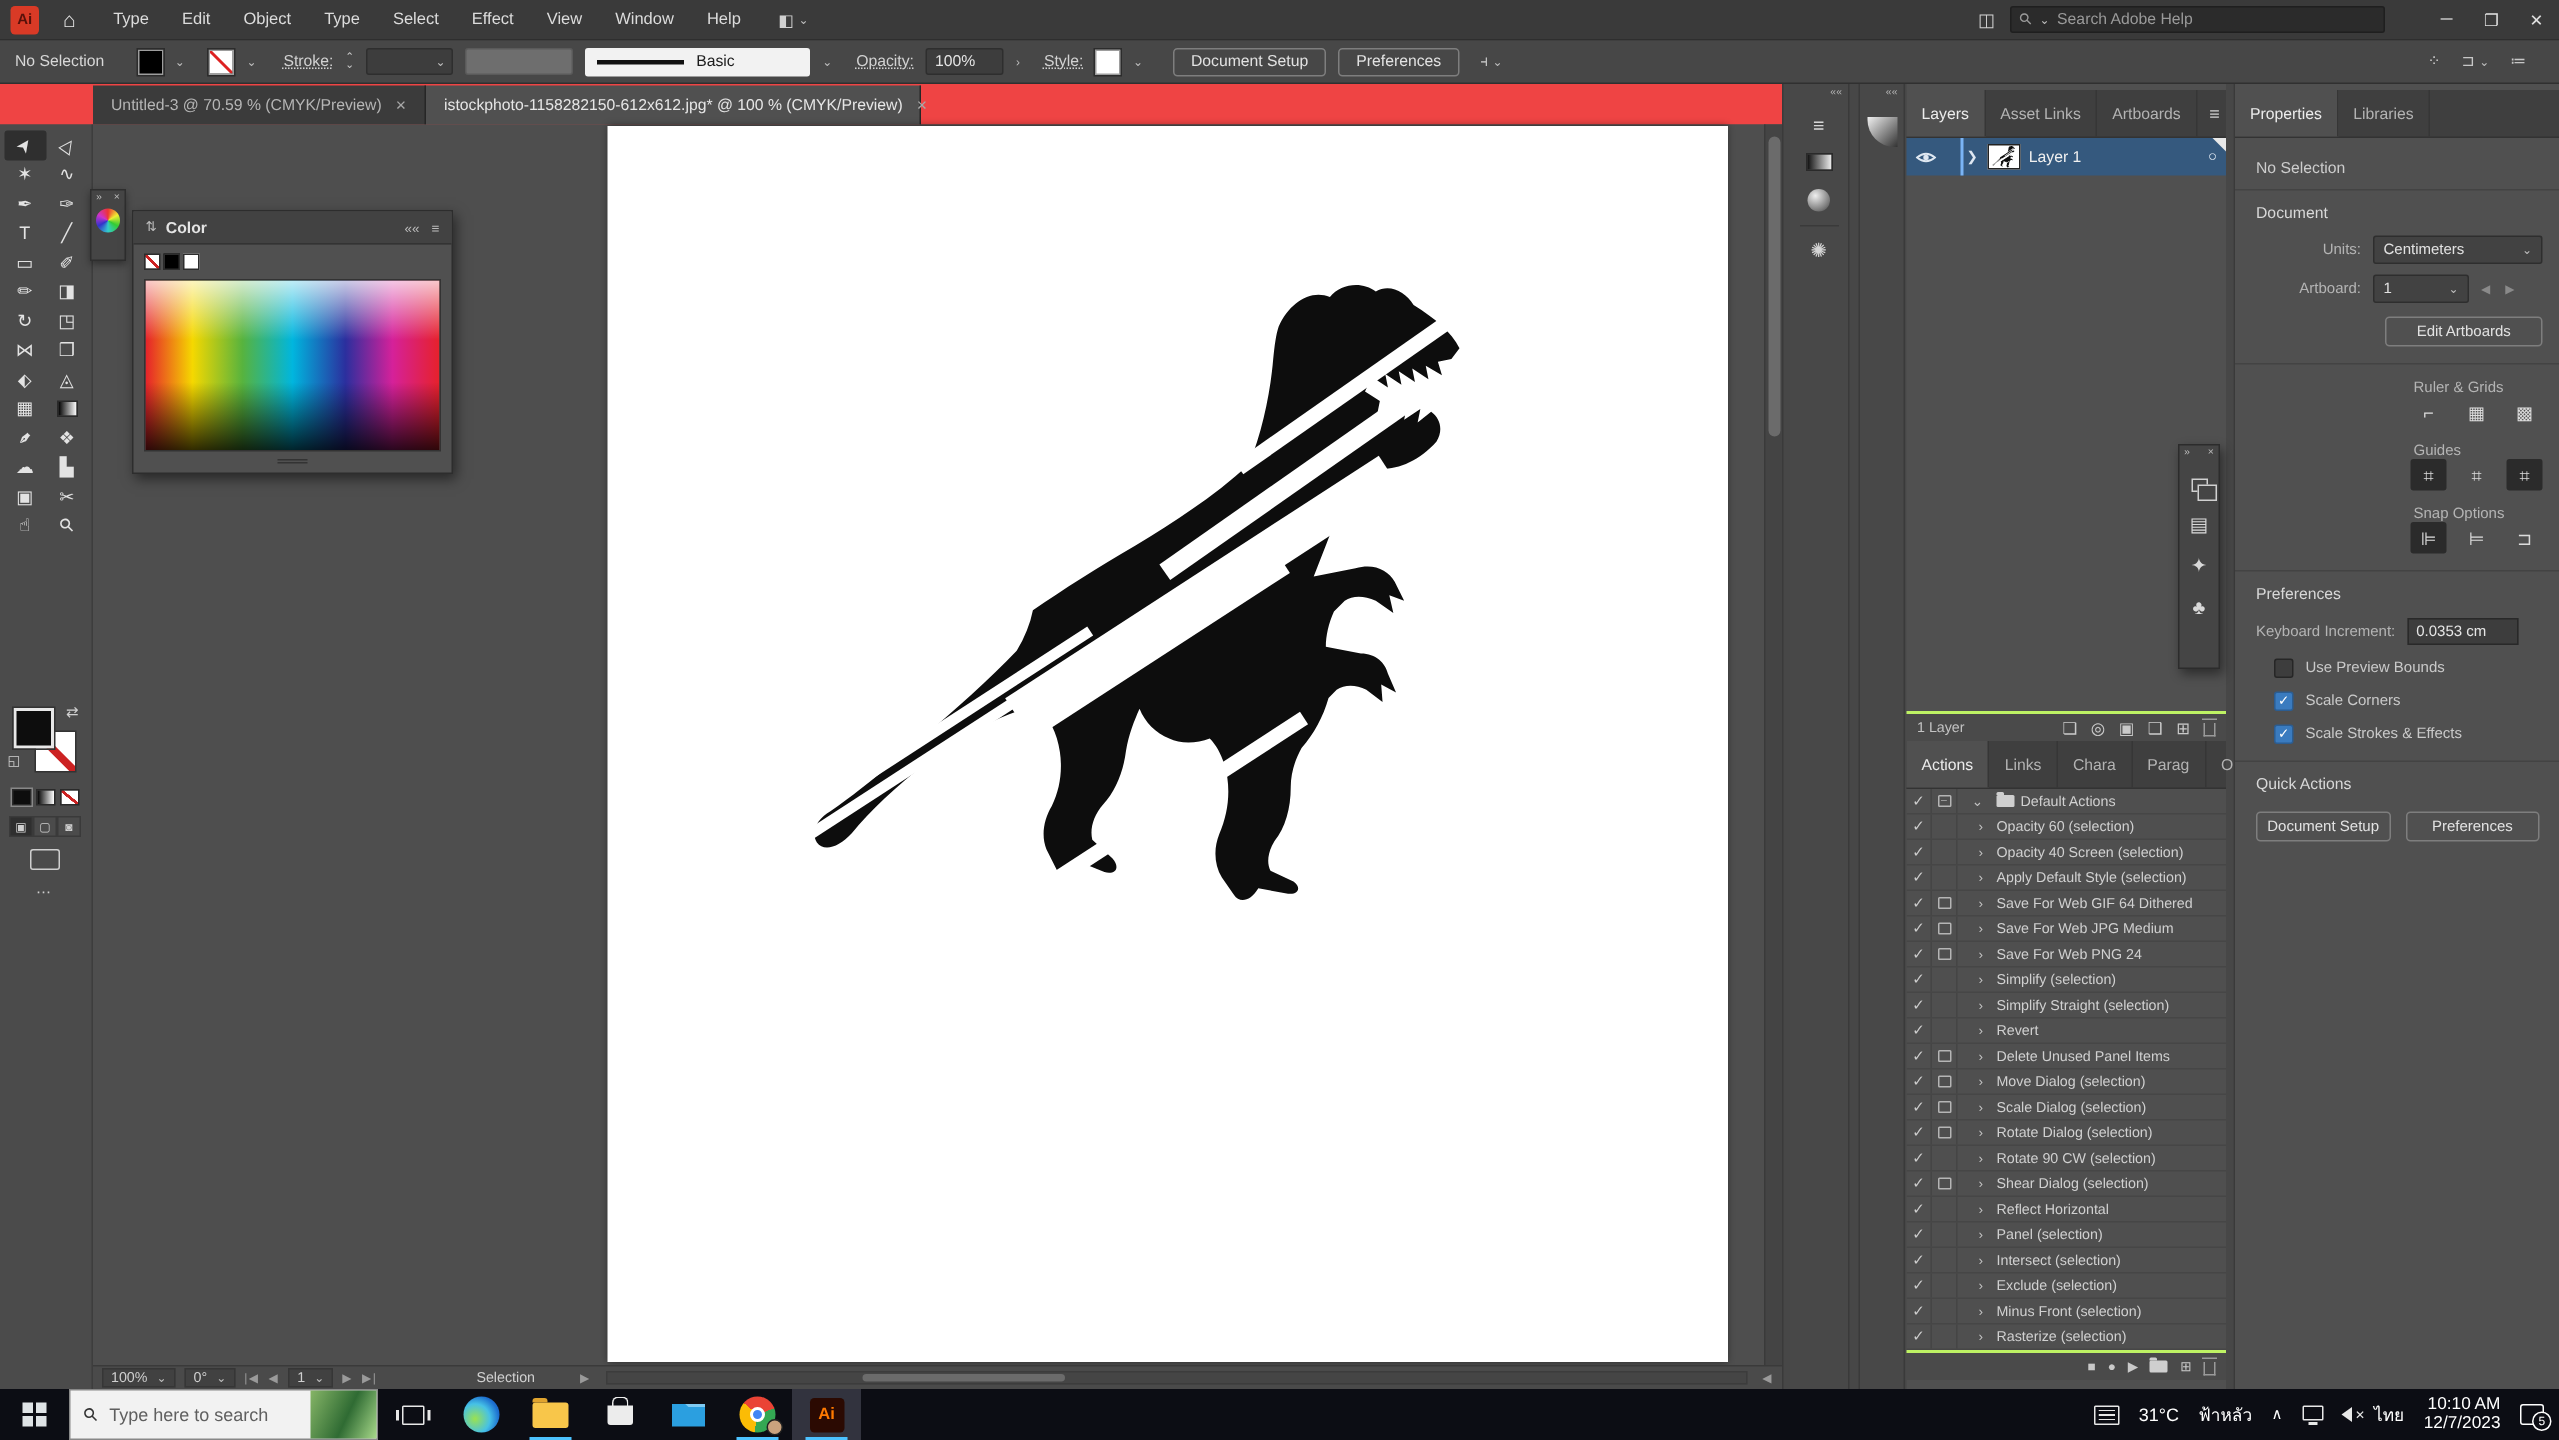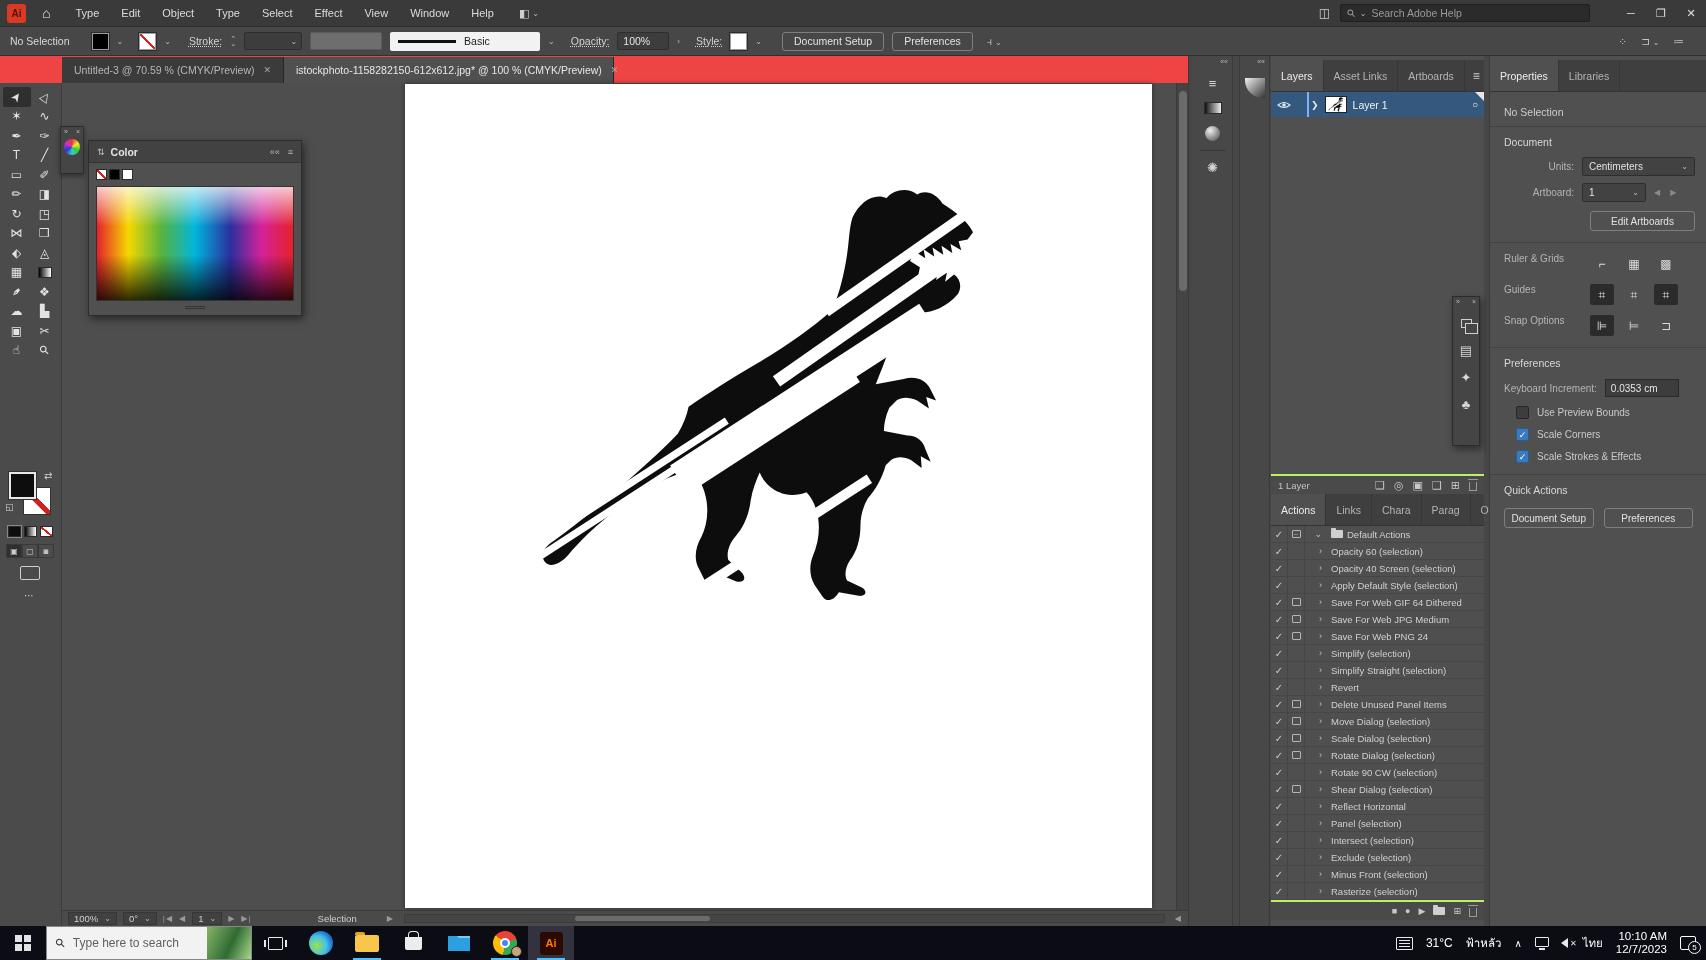--- a/index.html
+++ b/index.html
@@ -135,21 +135,21 @@
   .propcol{position:absolute;left:300px;top:0;width:218px;height:870px;background:#505050;border-left:1px solid #3a3a3a;}
   .prop-body{padding:8px 0 0 0;}
   .prop-noselect{padding:6px 14px 8px;color:#cdcdcd;font-size:10.5px;border-bottom:1px solid #434343;}
   .sectitle{padding:9px 14px 2px;color:#d8d8d8;font-size:10.5px;}
   .prow{display:flex;align-items:center;margin:7px 12px 0 0;}
   .plabel{width:92px;text-align:right;color:#b4b4b4;padding-right:8px;font-size:10px;}
   .pdrop{flex:1;height:19px;background:#424242;border:1px solid #2e2e2e;border-radius:2px;display:flex;align-items:center;padding:0 6px;color:#e2e2e2;font-size:10px;}
   .pdrop .chev{margin-left:auto;}
   .navarrows{display:flex;gap:10px;color:#8a8a8a;font-size:8px;margin-left:8px;}
   .bigbtn{margin:9px 12px 0 100px;height:20px;border:1px solid #7e7e7e;border-radius:3px;display:flex;align-items:center;justify-content:center;color:#e2e2e2;font-size:10px;}
-  .iconrow{display:flex;align-items:flex-start;margin:10px 12px 0 0;}
+  .iconrow{display:flex;align-items:flex-end;margin:10px 12px 0 0;flex-direction:column;}
   .iconrow .plabel{width:92px;}
   .icobtns{display:flex;gap:8px;}
   .icobtn{width:24px;height:21px;border-radius:2px;display:flex;align-items:center;justify-content:center;color:#dcdcdc;font-size:12px;}
   .icobtn.pressed{background:#2b2b2b;}
   .hr{border-top:1px solid #434343;margin:11px 0 0 0;}
   .kirow{display:flex;align-items:center;margin:8px 12px 0 14px;}
   .kirow .klabel{color:#b4b4b4;font-size:10px;}
   .kiinput{margin-left:8px;width:74px;height:18px;background:#3d3d3d;border:1px solid #292929;color:#e6e6e6;font-size:10px;display:flex;align-items:center;padding:0 5px;}
   .cbrow{display:flex;align-items:center;gap:8px;margin:9px 0 0 26px;color:#c9c9c9;font-size:10px;}
   .cb{width:13px;height:13px;background:#3d3d3d;border:1px solid #262626;border-radius:2px;display:flex;align-items:center;justify-content:center;color:#fff;font-size:9px;}

